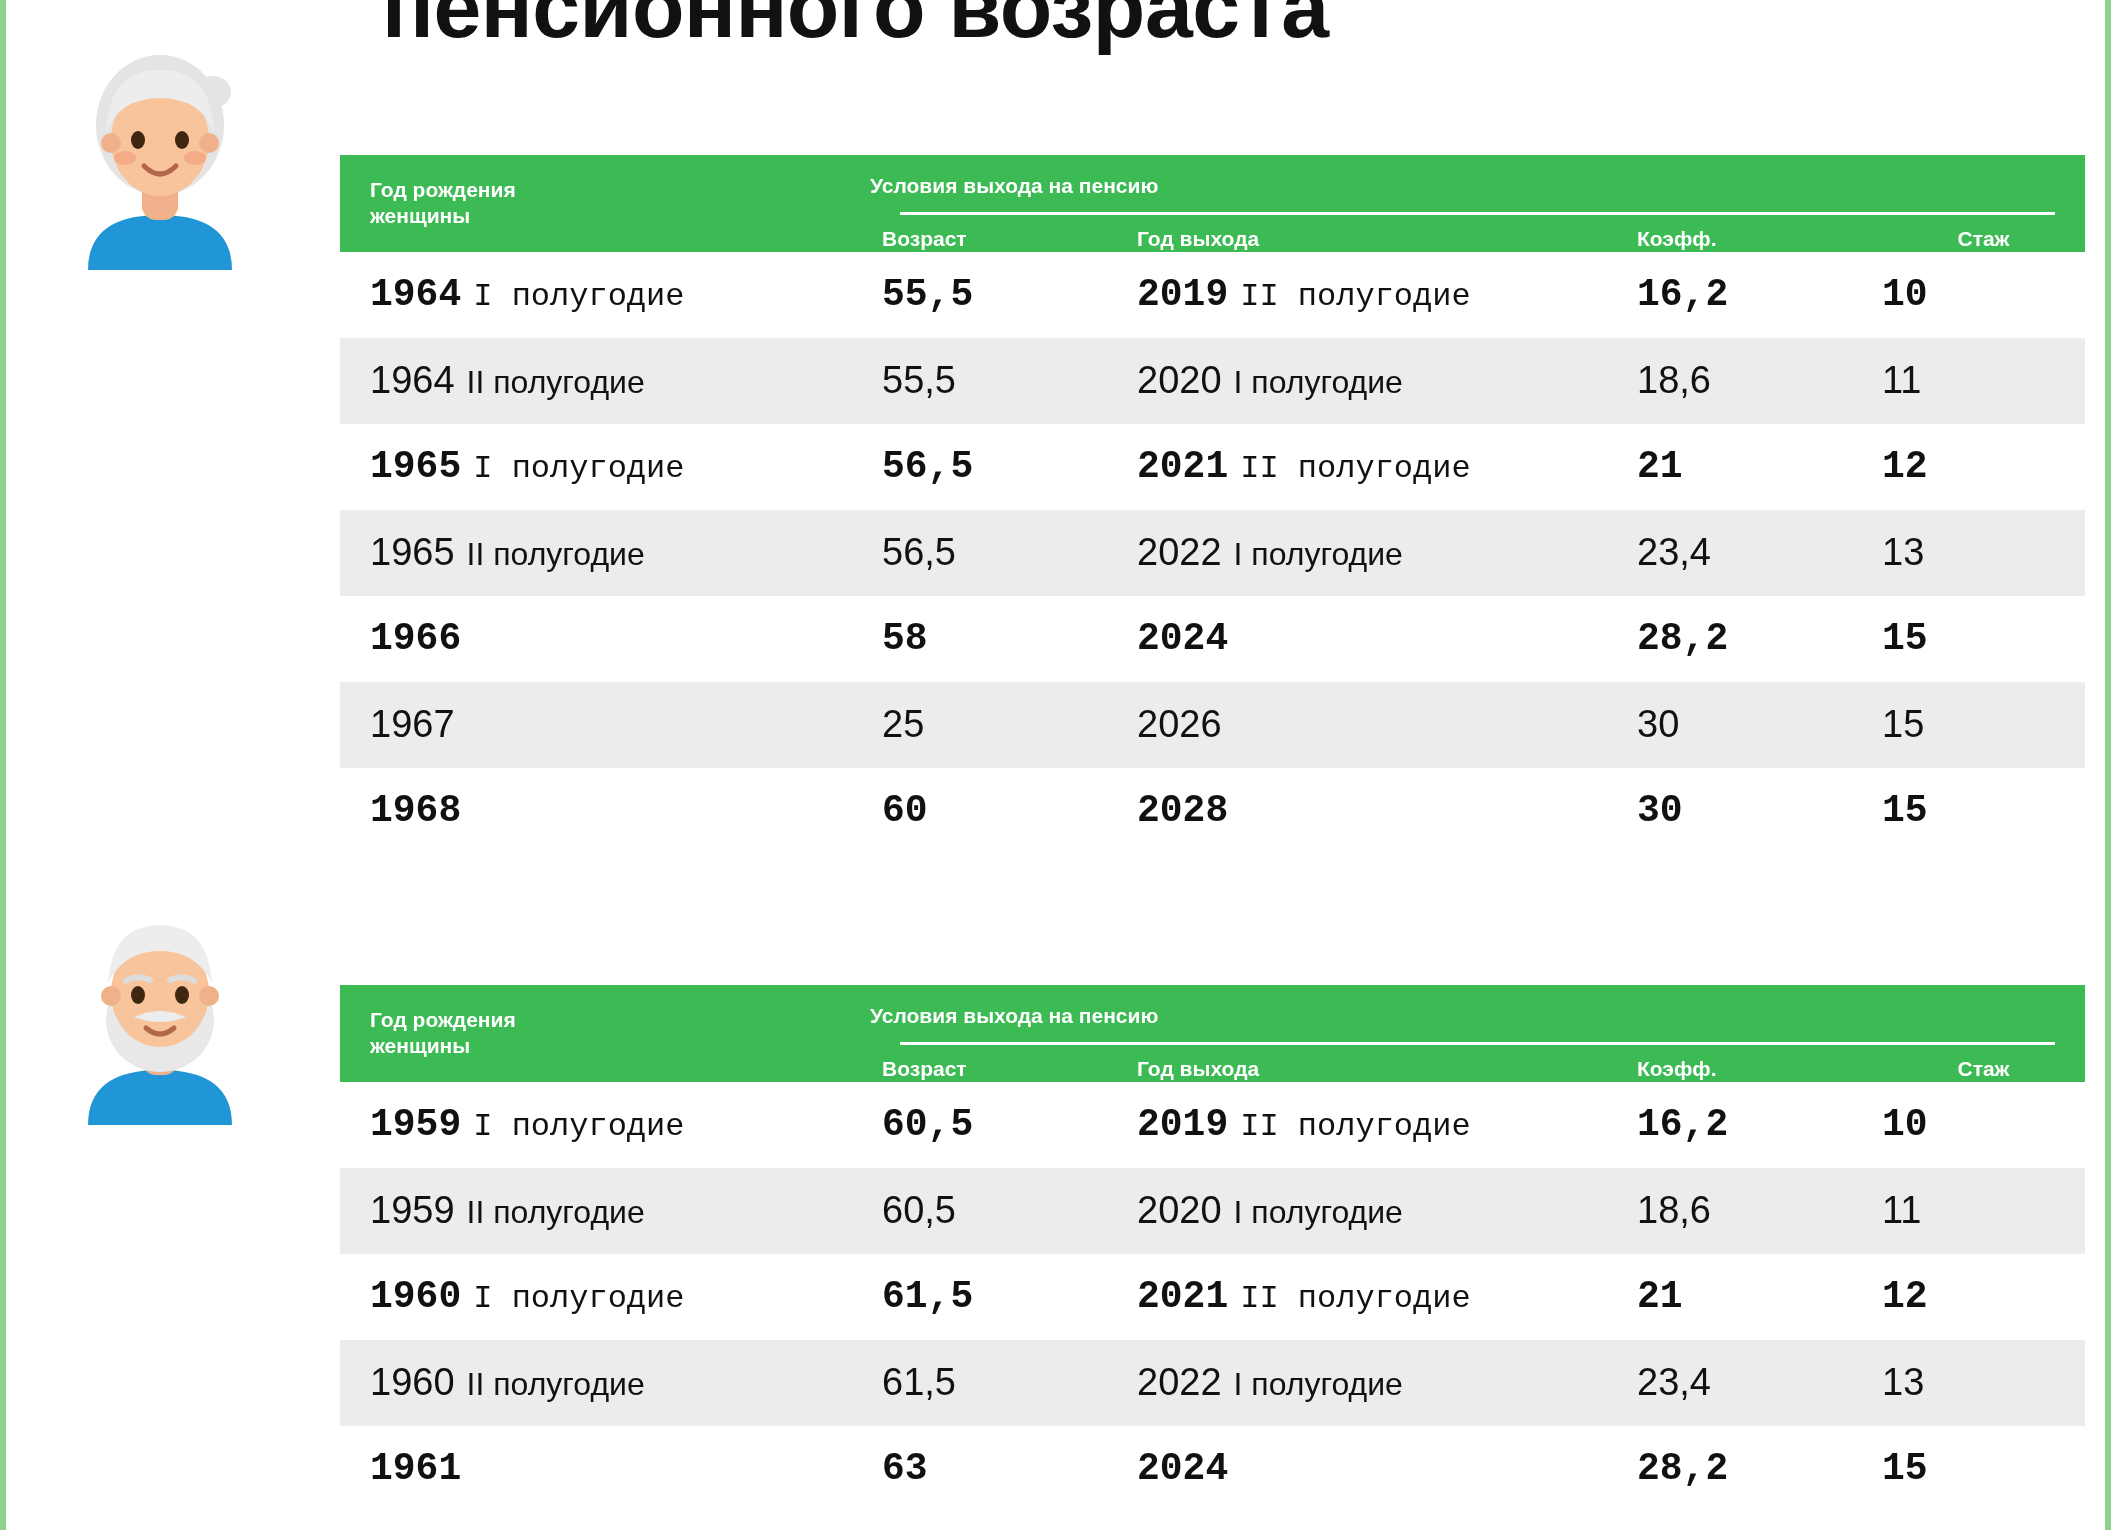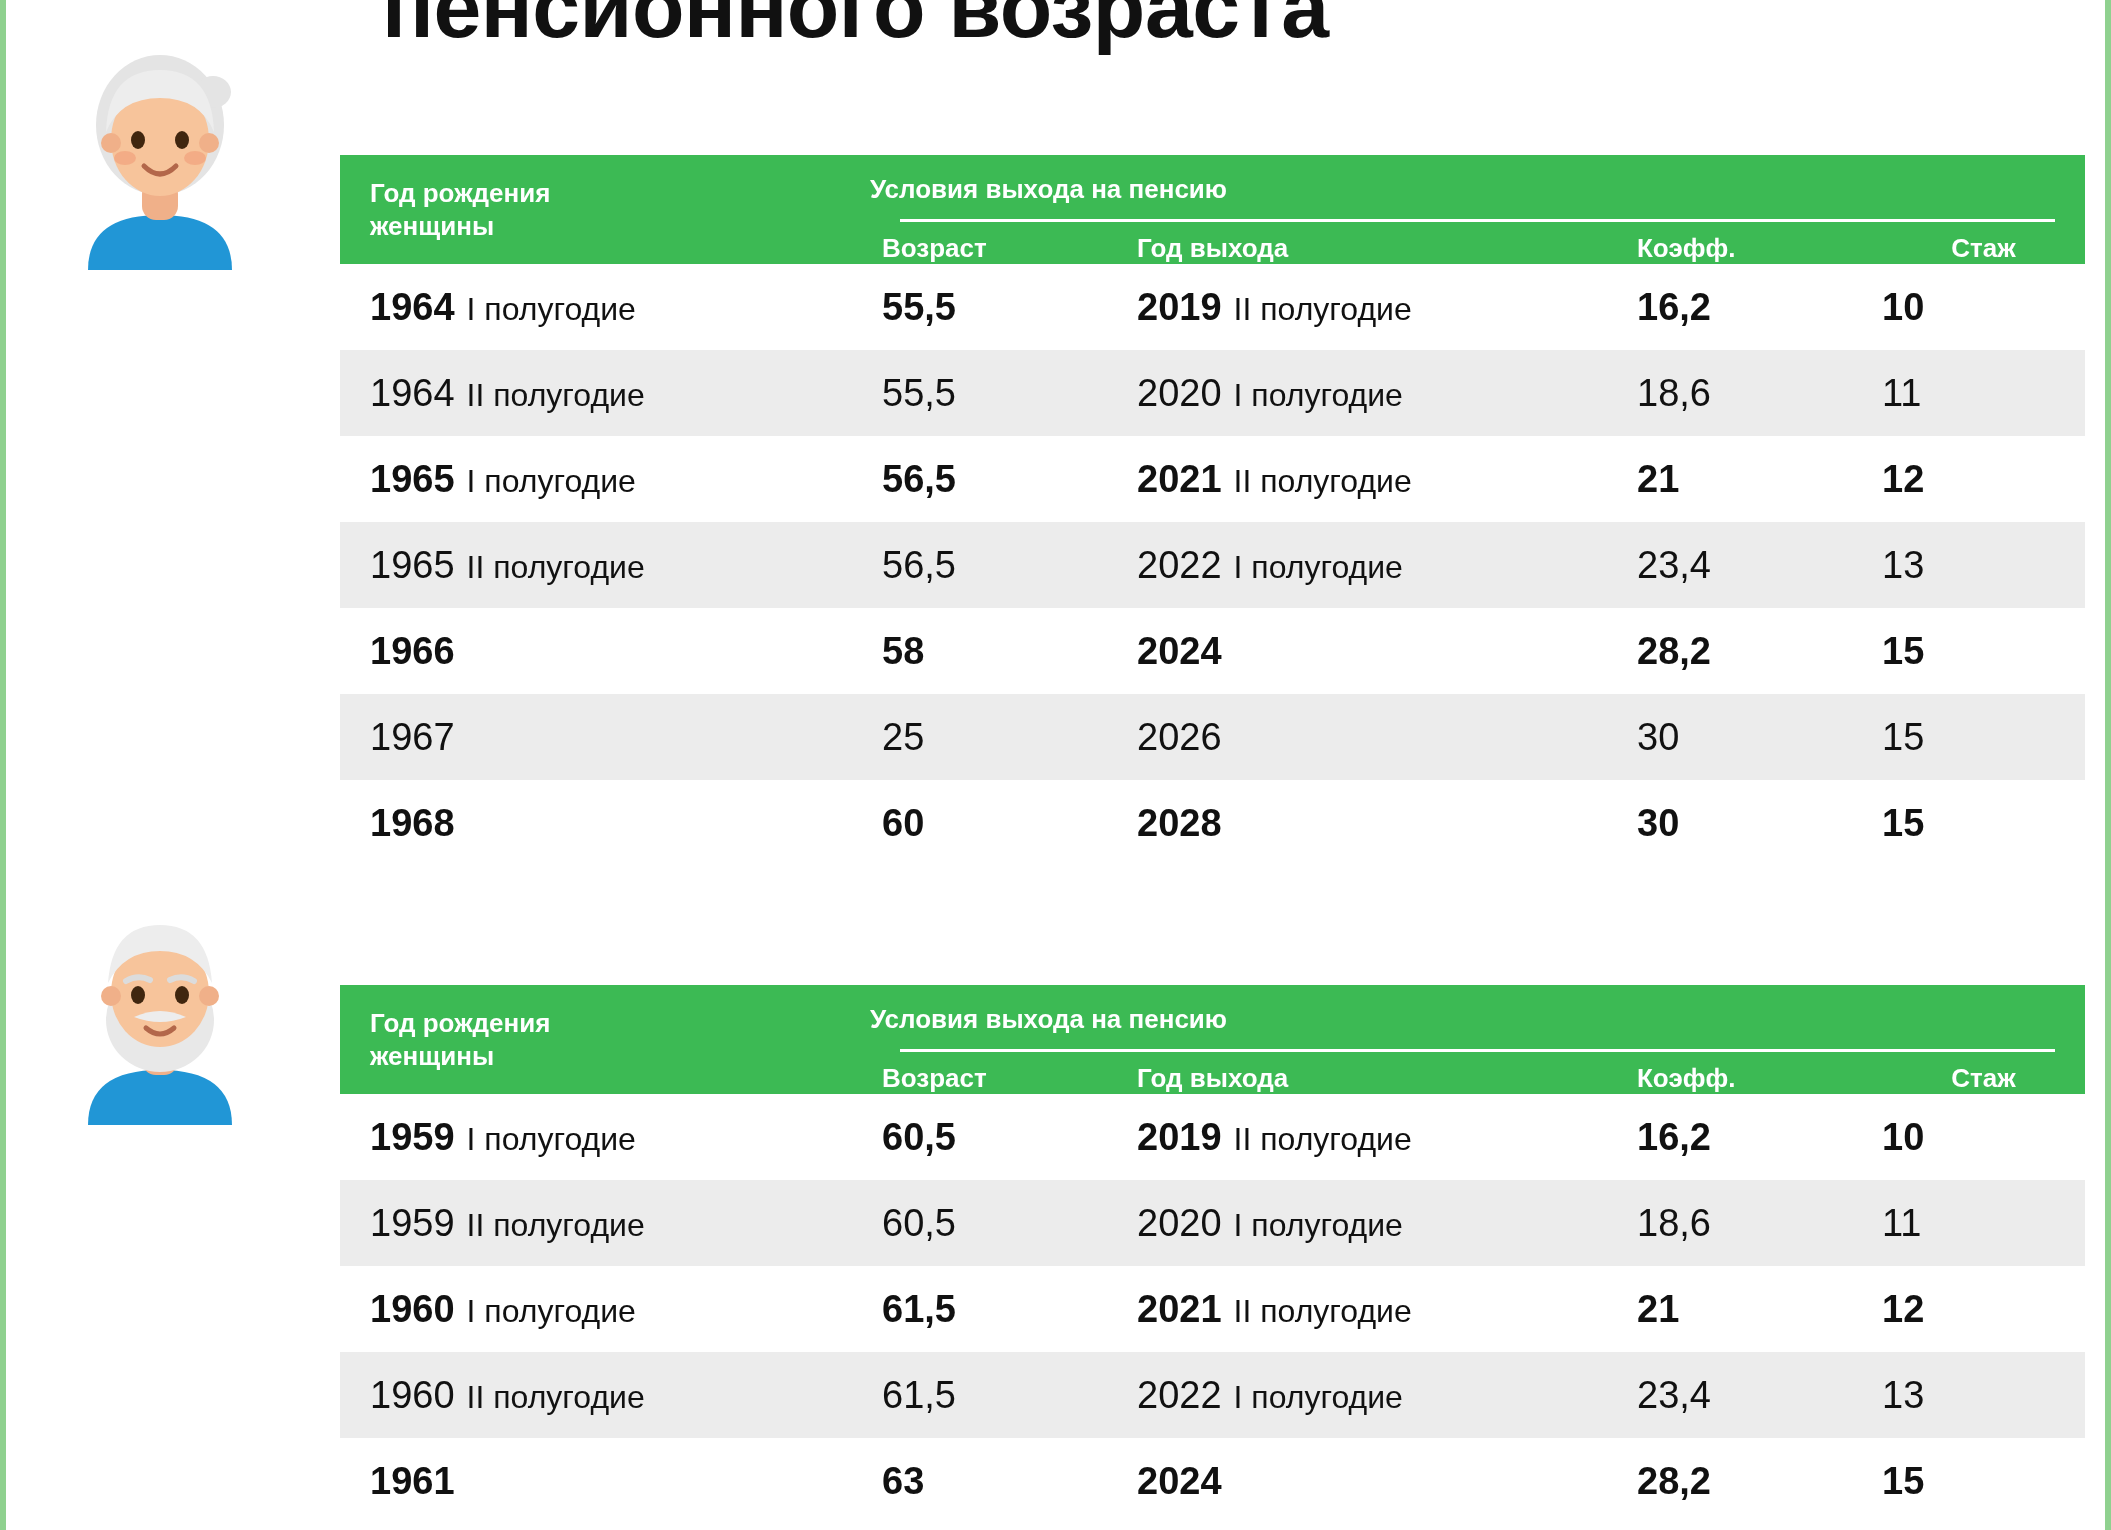--- a/index.html
+++ b/index.html
@@ -73,21 +73,21 @@
   }
   table.pension col.c-birth { width: 530px; }
   table.pension col.c-age   { width: 255px; }
   table.pension col.c-year  { width: 500px; }
   table.pension col.c-coef  { width: 245px; }
   table.pension col.c-exp   { width: 215px; }
 
   thead.head-green th {
     background: #3cba54;
     color: #ffffff;
-    font-size: 26px;
+    font-size: 21px;
     font-weight: bold;
     text-align: left;
     padding: 0;
   }
   .hdr-birth {
     vertical-align: top;
     padding: 22px 0 22px 30px !important;
     line-height: 1.25;
   }
   .hdr-span {
@@ -116,21 +116,21 @@
 
   tbody tr td {
     font-size: 38px;
     color: #111111;
     padding: 18px 0;
     height: 86px;
     vertical-align: middle;
   }
   tbody tr.odd td { background: #ffffff; }
   tbody tr.even td { background: #ececec; }
-  tbody tr.odd td { font-weight: bold; }
+  tbody tr.odd td { font-weight: bold; font-family: Liberation Mono, monospace; }
   tbody tr.even td { font-weight: normal; }
 
   td.cell-birth { padding-left: 30px; }
   td.cell-age   { padding-left: 12px; }
   td.cell-year  { padding-left: 12px; }
   td.cell-coef  { padding-left: 12px; }
   td.cell-exp   { padding-left: 12px; }
 
   .half {
     font-size: 32px;

